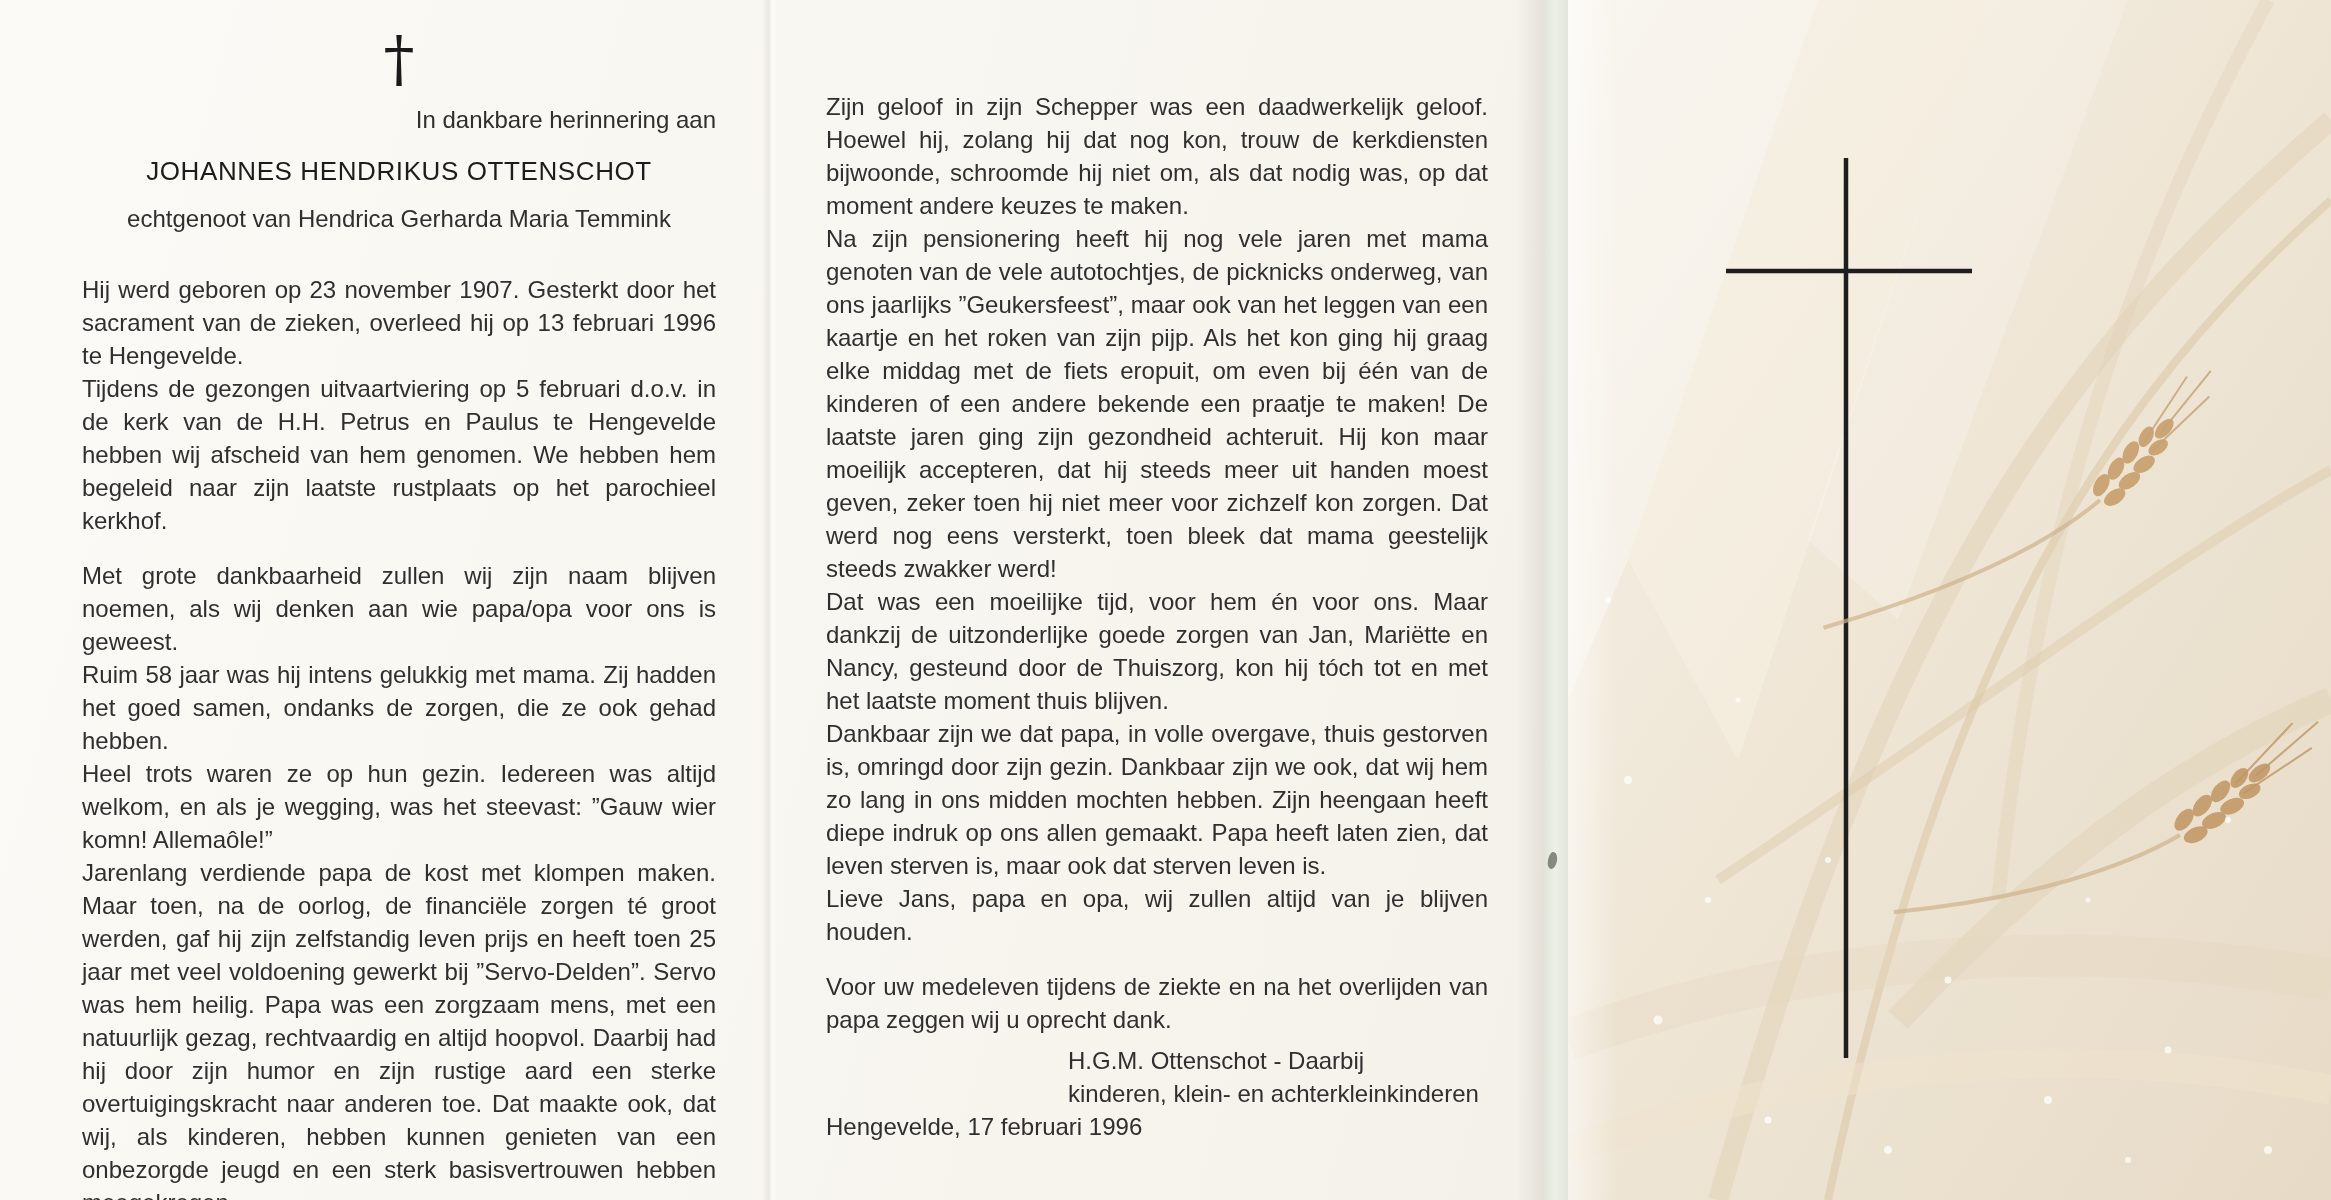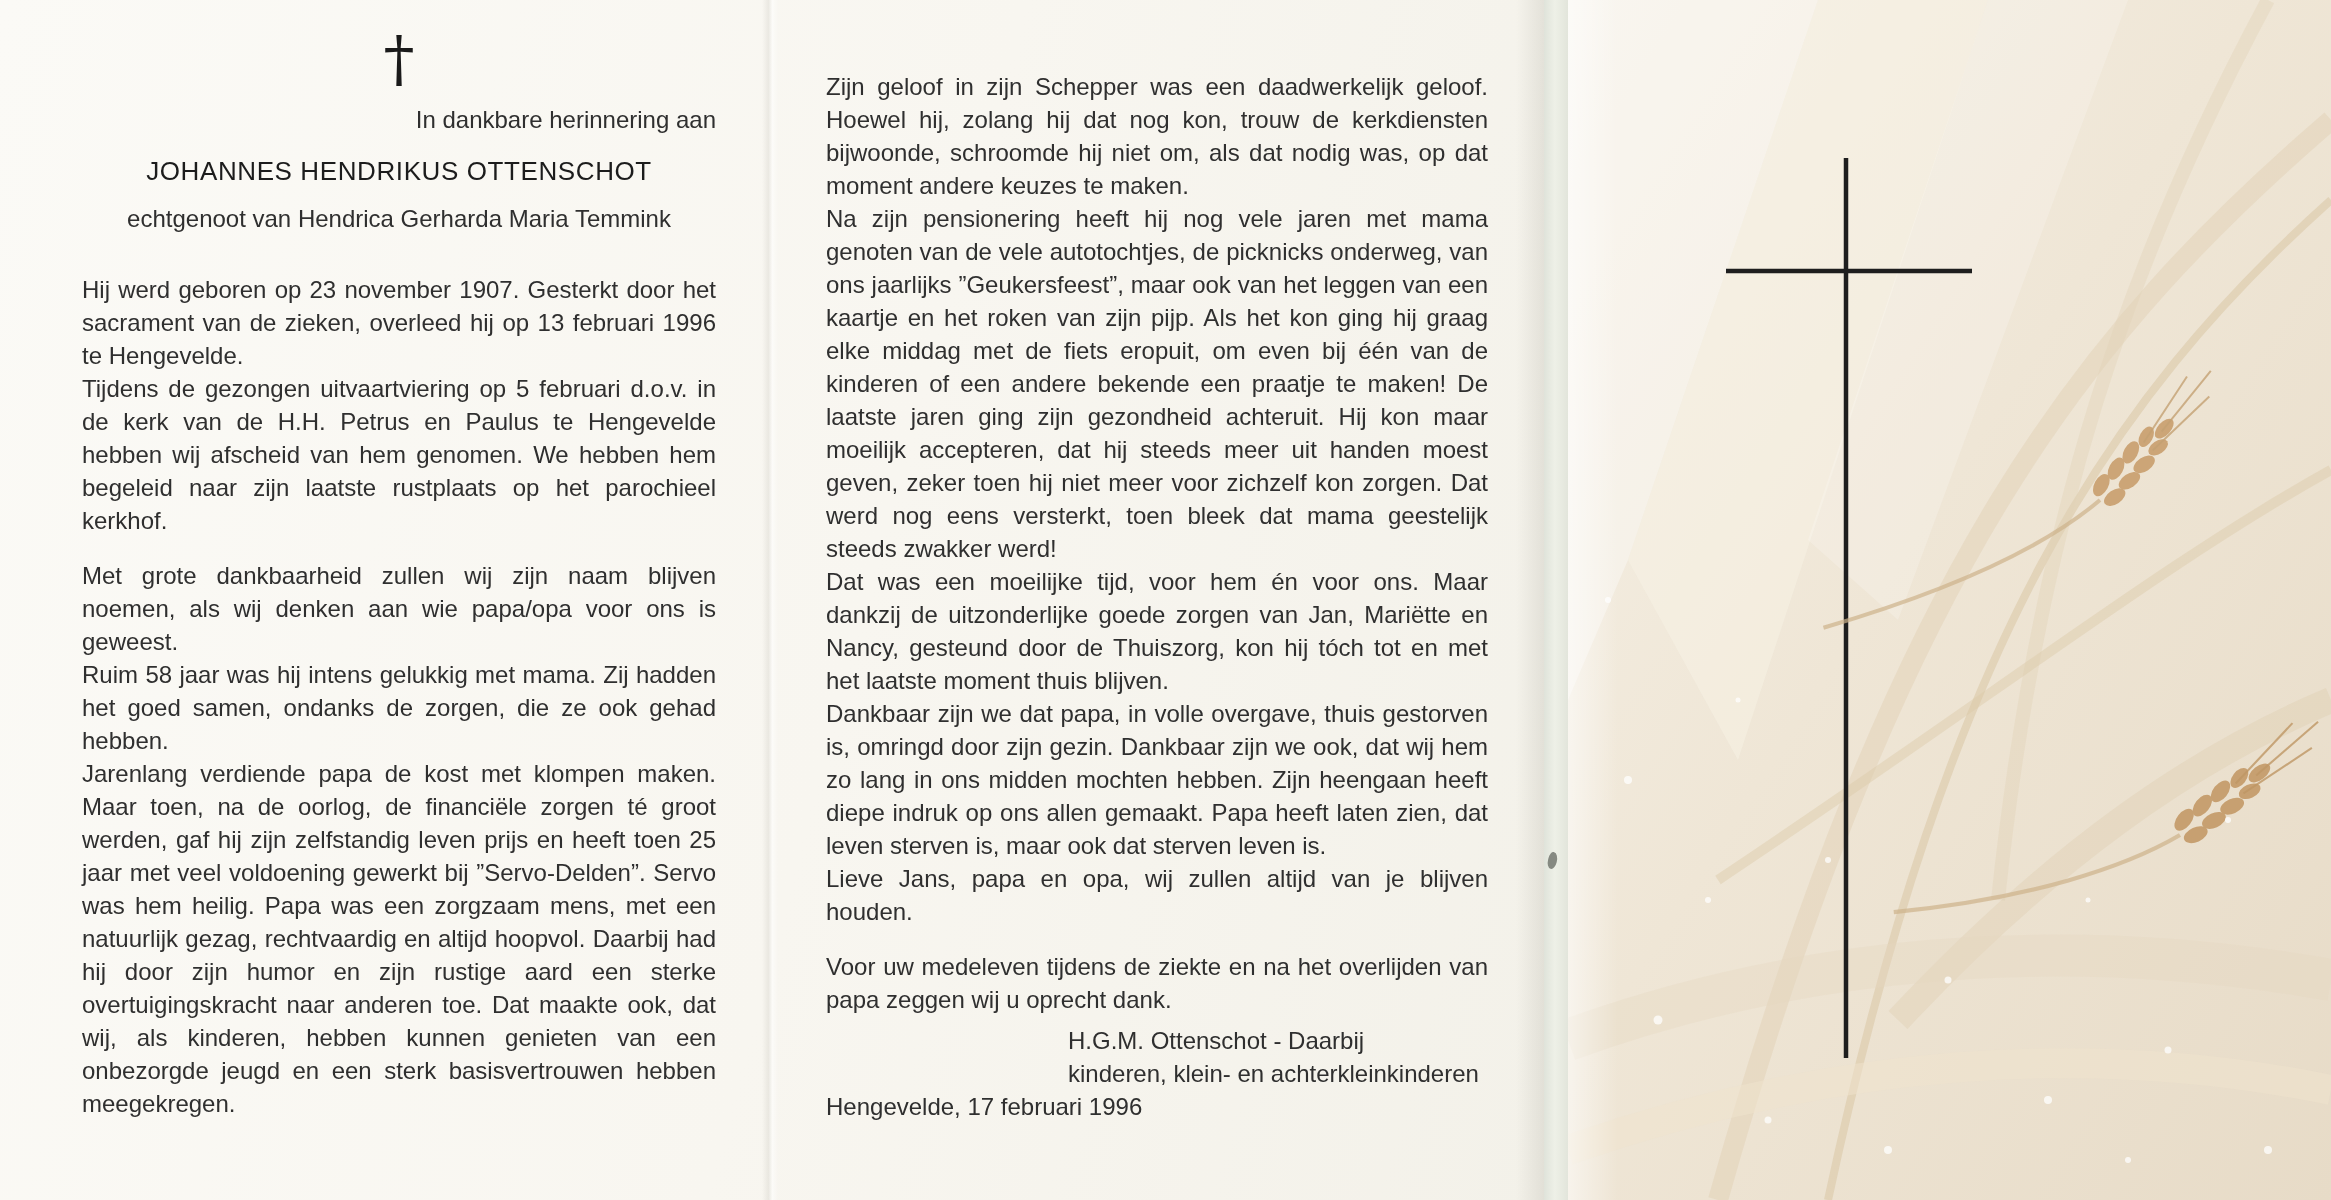--- a/index.html
+++ b/index.html
@@ -33,21 +33,21 @@
   }
   .page-left {
     position: absolute;
     left: 82px; top: 0;
     width: 634px; height: 1200px;
   }
   .page-middle {
     position: absolute;
     left: 826px; top: 0;
     width: 662px; height: 1084px;
-    padding-top: 70px;
+    padding-top: 90px;
     box-sizing: border-box;
     font-size: 24px;
     line-height: 33px;
     text-align: justify;
   }
   .cross-glyph {
     margin-top: 26px;
     text-align: center;
     font-family: "DejaVu Serif", serif;
     font-size: 62px;
@@ -123,20 +123,21 @@
     <div class="page-left">
       <div class="cross-glyph">†</div>
       <div class="intro">In dankbare herinnering aan</div>
       <h1 class="name">JOHANNES HENDRIKUS OTTENSCHOT</h1>
       <div class="spouse">echtgenoot van Hendrica Gerharda Maria Temmink</div>
       <div class="bodytext">
         <p>Hij werd geboren op 23 november 1907. Gesterkt door het sacrament van de zieken, overleed hij op 13 februari 1996 te Hengevelde.</p>
         <p>Tijdens de gezongen uitvaartviering op 5 februari d.o.v. in de kerk van de H.H. Petrus en Paulus te Hengevelde hebben wij afscheid van hem genomen. We hebben hem begeleid naar zijn laatste rustplaats op het parochieel kerkhof.</p>
         <p class="gap-before">Met grote dankbaarheid zullen wij zijn naam blijven noemen, als wij denken aan wie papa/opa voor ons is geweest.</p>
         <p>Ruim 58 jaar was hij intens gelukkig met mama. Zij hadden het goed samen, ondanks de zorgen, die ze ook gehad hebben.</p>
+        <p>Heel trots waren ze op hun gezin. Iedereen was altijd welkom, en als je wegging, was het steevast: ”Gauw wier komn! Allemaôle!”</p>
         <p>Jarenlang verdiende papa de kost met klompen maken. Maar toen, na de oorlog, de financiële zorgen té groot werden, gaf hij zijn zelfstandig leven prijs en heeft toen 25 jaar met veel voldoening gewerkt bij ”Servo-Delden”. Servo was hem heilig. Papa was een zorgzaam mens, met een natuurlijk gezag, rechtvaardig en altijd hoopvol. Daarbij had hij door zijn humor en zijn rustige aard een sterke overtuigingskracht naar anderen toe. Dat maakte ook, dat wij, als kinderen, hebben kunnen genieten van een onbezorgde jeugd en een sterk basisvertrouwen hebben meegekregen.</p>
       </div>
     </div>
 
     <div class="fold"></div>
 
     <div class="page-middle">
       <p>Zijn geloof in zijn Schepper was een daadwerkelijk geloof. Hoewel hij, zolang hij dat nog kon, trouw de kerkdiensten bijwoonde, schroomde hij niet om, als dat nodig was, op dat moment andere keuzes te maken.</p>
       <p>Na zijn pensionering heeft hij nog vele jaren met mama genoten van de vele autotochtjes, de picknicks onderweg, van ons jaarlijks ”Geukersfeest”, maar ook van het leggen van een kaartje en het roken van zijn pijp. Als het kon ging hij graag elke middag met de fiets eropuit, om even bij één van de kinderen of een andere bekende een praatje te maken! De laatste jaren ging zijn gezondheid achteruit. Hij kon maar moeilijk accepteren, dat hij steeds meer uit handen moest geven, zeker toen hij niet meer voor zichzelf kon zorgen. Dat werd nog eens versterkt, toen bleek dat mama geestelijk steeds zwakker werd!</p>
       <p>Dat was een moeilijke tijd, voor hem én voor ons. Maar dankzij de uitzonderlijke goede zorgen van Jan, Mariëtte en Nancy, gesteund door de Thuiszorg, kon hij tóch tot en met het laatste moment thuis blijven.</p>

